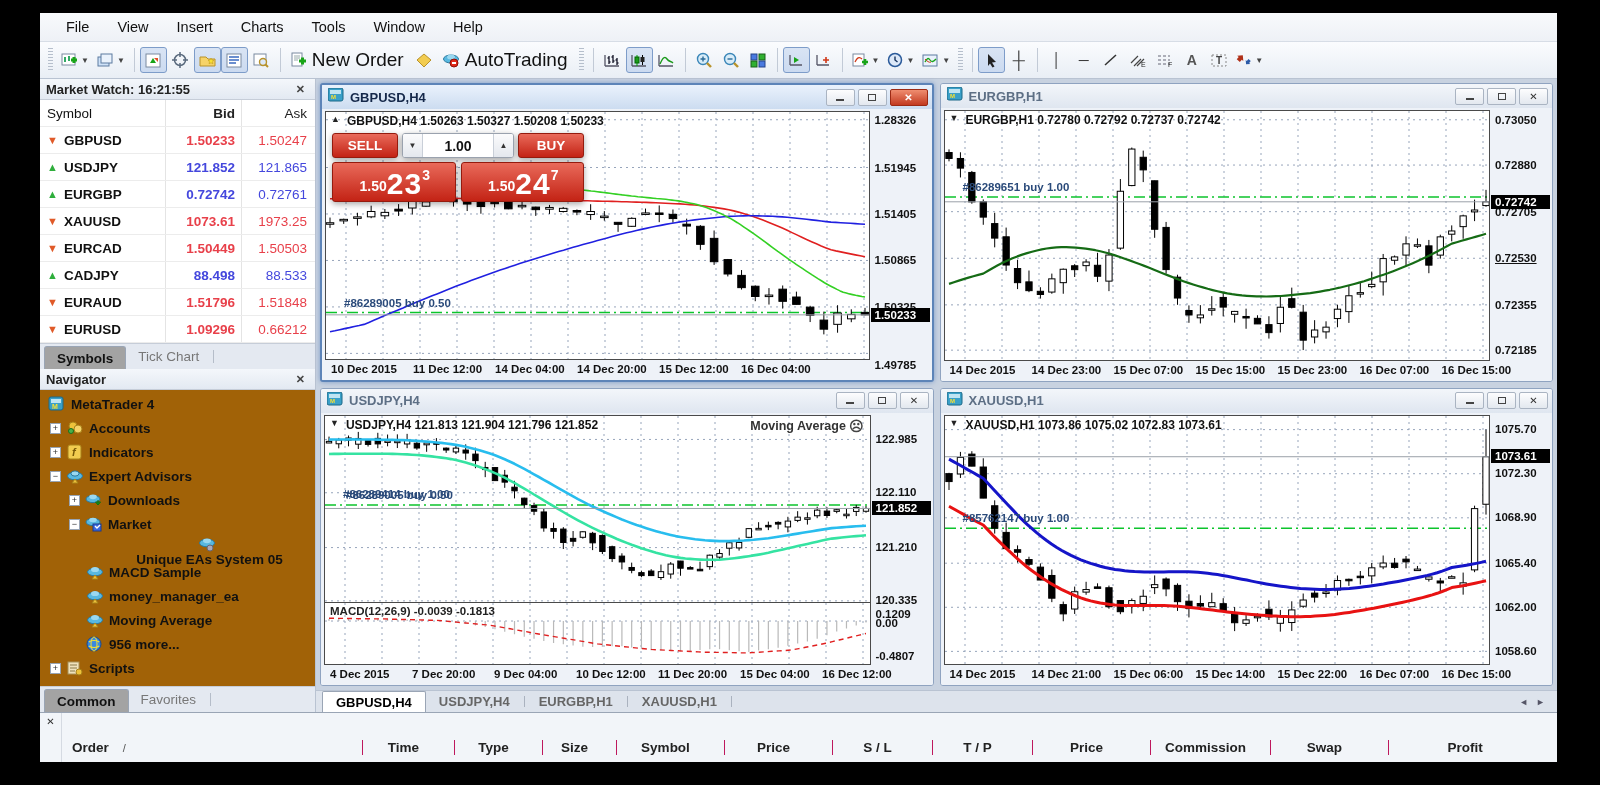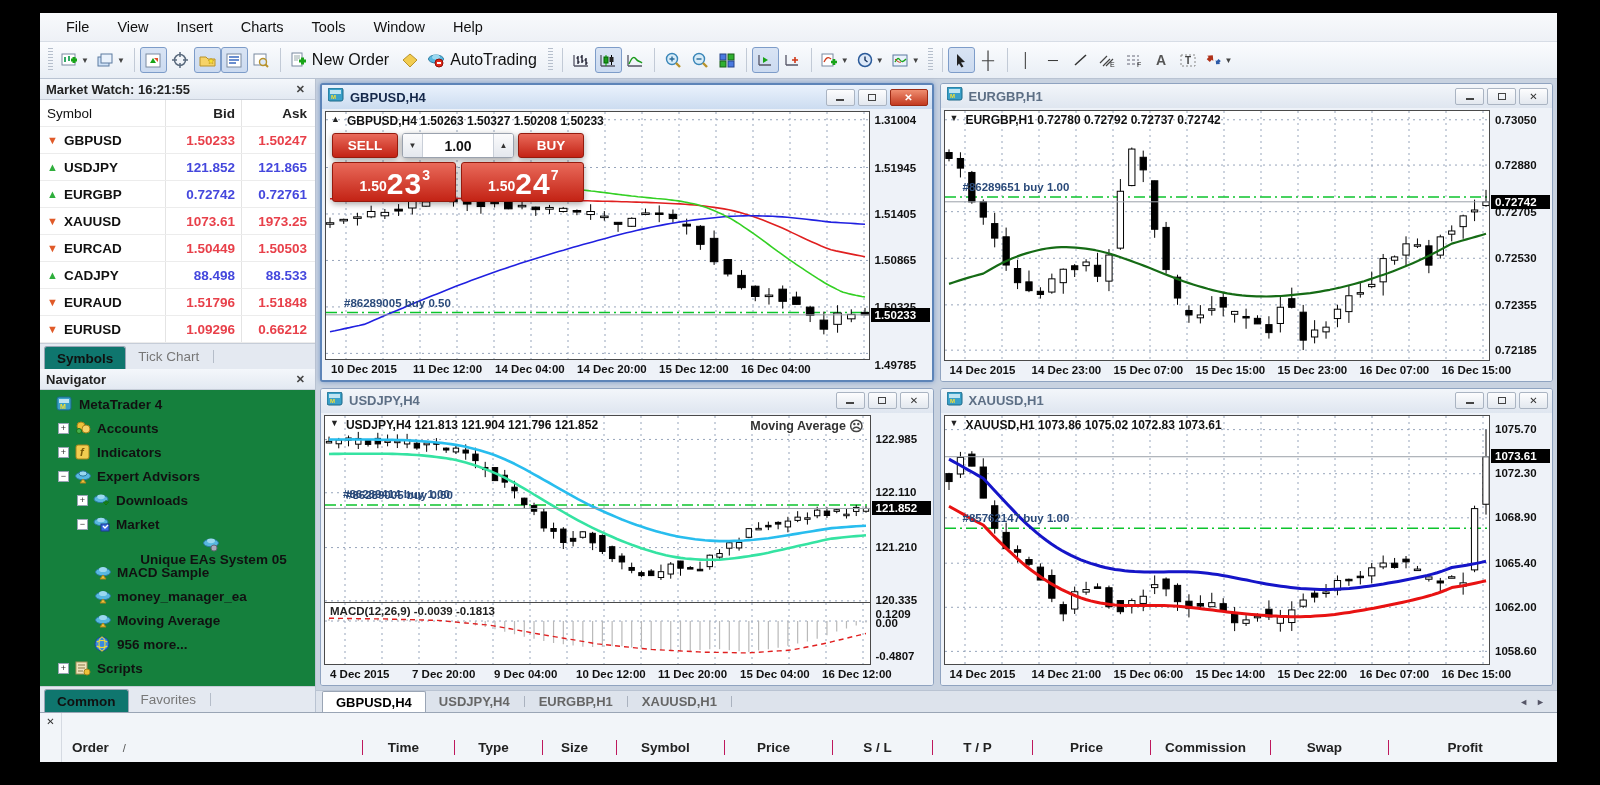--- a/index.html
+++ b/index.html
@@ -9,50 +9,50 @@
 
 .menubar { height:29px; background:linear-gradient(#f8fafc,#eef1f6); display:flex; align-items:center; padding-left:14px; gap:4px; border-bottom:1px solid #d7dde6; }
 .menu-item { font-size:14.5px; color:#111; padding:4px 12px; cursor:default; }
 
 
 .toolbar { height:37px; background:linear-gradient(#fbfcfe,#e9eef5); border-bottom:1px solid #b9c3d2; display:flex; align-items:center; padding:0 4px; }
 .grip { width:5px; height:24px; margin:0 4px; background:repeating-linear-gradient(#b6bfcc 0 1px, transparent 1px 3px); }
 .tb-sep { width:1px; height:24px; background:#c2cad6; margin:0 5px; }
 .tb-btn { height:26px; min-width:27px; display:flex; align-items:center; justify-content:center; border:1px solid transparent; border-radius:3px; padding:0 3px; gap:2px; color:#333; }
 .tb-btn.pressed { border-color:#7d9cc9; background:linear-gradient(#d9e4f4,#cbdaf0); }
-.tb-btn .lbl { font-size:16px; color:#111; padding:0 3px; white-space:nowrap; }
+.tb-btn .lbl { font-size:19px; color:#111; padding:0 3px; white-space:nowrap; }
 .tb-btn .drop { font-size:8px; color:#444; margin-left:1px; }
 .tb-btn svg { display:block; }
 .glyph { font-size:14px; color:#333; line-height:1; }
 
 
 .main { flex:1; display:flex; min-height:0; }
 .left-col { width:276px; display:flex; flex-direction:column; border-right:1px solid #b9c3d2; background:#eef1f6; }
 .panel-title { height:21px; background:linear-gradient(#f4f7fb,#e3e9f2); border-bottom:1px solid #c6cdd8; display:flex; align-items:center; padding:0 6px; font-size:13px; font-weight:600; color:#222; }
 .panel-title .x { margin-left:auto; font-size:11px; color:#444; padding:0 4px; }
 .panel-tabs { height:26px; background:#e4e9f1; border-top:1px solid #c6cdd8; display:flex; align-items:stretch; padding-left:4px; }
 .ptab { font-size:13.5px; display:flex; align-items:center; padding:0 12px; color:#777; }
-.ptab.active { background:#0f766e; border:1px solid #9aa5b5; border-bottom:none; font-weight:700; color:#111; border-radius:3px 3px 0 0; margin-top:2px; }
+.ptab.active { background:#a3a3a3; border:1px solid #9aa5b5; border-bottom:none; font-weight:700; color:#111; border-radius:3px 3px 0 0; margin-top:2px; }
 .ptab-sep { width:1px; background:#b5bdc9; margin:6px 2px; }
 
 
 .mw-table { background:#fff; flex:0 0 auto; }
 .mw-row { display:flex; height:27px; align-items:center; border-bottom:1px solid #ececec; font-size:13.5px; }
 .mw-row.head { font-size:13.5px; color:#222; }
 .mw-c1 { width:126px; padding-left:7px; display:flex; align-items:center; gap:6px; font-weight:600; color:#111; border-right:1px solid #e4e4e4; height:100%; }
 .mw-c2 { width:76px; text-align:right; padding-right:6px; font-weight:600; border-right:1px solid #e4e4e4; height:100%; display:flex; align-items:center; justify-content:flex-end; }
-.mw-c3 { flex:1; text-align:right; padding-right:8px; font-weight:700; height:100%; display:flex; align-items:center; justify-content:flex-end; }
+.mw-c3 { flex:1; text-align:right; padding-right:8px; font-weight:400; height:100%; display:flex; align-items:center; justify-content:flex-end; }
 .mw-row.head .mw-c1 { font-weight:400; }
 .price-red { color:#e8404a; } .price-blue { color:#4447dd; }
 .arr { font-size:11px; line-height:1; }
 .arr.up { color:#2fae3c; } .arr.down { color:#e05a28; }
 
 
 .navigator { flex:1; display:flex; flex-direction:column; min-height:0; }
-.nav-tree { flex:1; background:#15803d; overflow:hidden; padding-top:2px;padding-left:8px; }
+.nav-tree { flex:1; background:#a16207; overflow:hidden; padding-top:2px; }
 .tree-row { height:24px; display:flex; align-items:center; font-size:13.5px; font-weight:600; color:#111; white-space:nowrap; }
 .expander { width:11px; height:11px; border:1px solid #98a4b4; background:#fff; font-size:9px; line-height:9px; text-align:center; color:#333; margin-right:5px; flex:0 0 auto; font-weight:400; }
 .tree-ico { width:18px; height:16px; margin-right:5px; flex:0 0 auto; }
 
 
 .charts-col { flex:1; display:flex; flex-direction:column; min-width:0; }
 .charts-grid { flex:1; display:grid; grid-template-columns:1fr 1fr; grid-template-rows:1fr 1fr; gap:6px; padding:4px; background:#c8d2e0; min-height:0; }
 .chart-window { background:#eef2f8; border:1px solid #8fa3c0; border-radius:3px; display:flex; flex-direction:column; min-height:0; overflow:hidden; }
 .chart-window.active { border:2px solid #5d84b8; box-shadow:0 0 5px rgba(60,110,180,.55); }
 .win-titlebar { height:24px; display:flex; align-items:center; padding:0 4px 0 6px; background:linear-gradient(#f3f6fa,#dfe6f0); gap:6px; }
@@ -758,21 +758,21 @@
               <div class="xaxis">
                   <span class="x-label" style="left: 6px;">10 Dec 2015</span>
                   <span class="x-label" style="left: 88px;">11 Dec 12:00</span>
                   <span class="x-label" style="left: 170px;">14 Dec 04:00</span>
                   <span class="x-label" style="left: 252px;">14 Dec 20:00</span>
                   <span class="x-label" style="left: 334px;">15 Dec 12:00</span>
                   <span class="x-label" style="left: 416px;">16 Dec 04:00</span>
                 </div>
             </div>
             <div class="yaxis">
-                <div class="y-label" style="top: 2.74564px;">1.31004</div>
+                <div class="y-label" style="top: 2.74564px;">1.28326</div>
                 <div class="y-label" style="top: 50.5105px;">1.51945</div>
                 <div class="y-label" style="top: 96.9843px;">1.51405</div>
                 <div class="y-label" style="top: 143.458px;">1.50865</div>
                 <div class="y-label" style="top: 189.932px;">1.50325</div>
                 <div class="y-label" style="top: 236.406px; margin-top: 12px;">1.49785</div>
                 <div class="price-tag" style="top: 196.85px;">1.50233</div>
               </div>
           </div>
         </div>
 
@@ -932,21 +932,21 @@
                   <span class="x-label" style="left: 252px;">15 Dec 15:00</span>
                   <span class="x-label" style="left: 334px;">15 Dec 23:00</span>
                   <span class="x-label" style="left: 416px;">16 Dec 07:00</span>
                   <span class="x-label" style="left: 498px;">16 Dec 15:00</span>
                 </div>
             </div>
             <div class="yaxis">
                 <div class="y-label" style="top: 3.78824px;">0.73050</div>
                 <div class="y-label" style="top: 49.061px;">0.72880</div>
                 <div class="y-label" style="top: 95.6652px;">0.72705</div>
-                <div class="y-label" style="top: 142.27px;">0.72530</div>
+                <div class="y-label" style="top: 142.27px; text-decoration: underline;">0.72530</div>
                 <div class="y-label" style="top: 188.874px;">0.72355</div>
                 <div class="y-label" style="top: 234.147px;">0.72185</div>
                 <div class="price-tag" style="top: 84.8118px;">0.72742</div>
               </div>
           </div>
         </div>
 
         <div class="chart-window">
           <div class="win-titlebar">
             <span><svg width="16" height="14">

